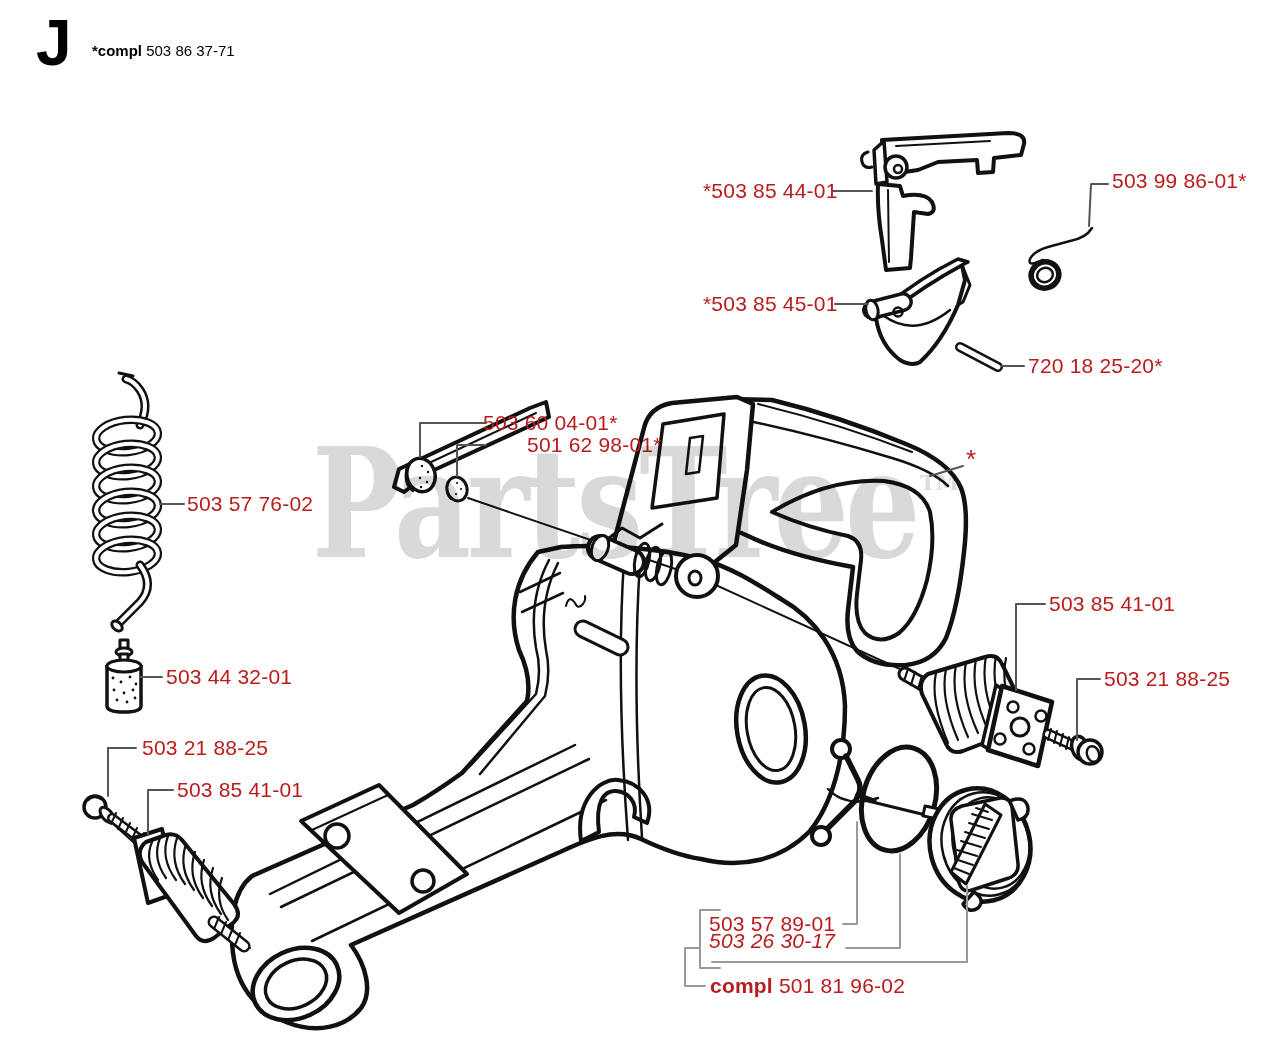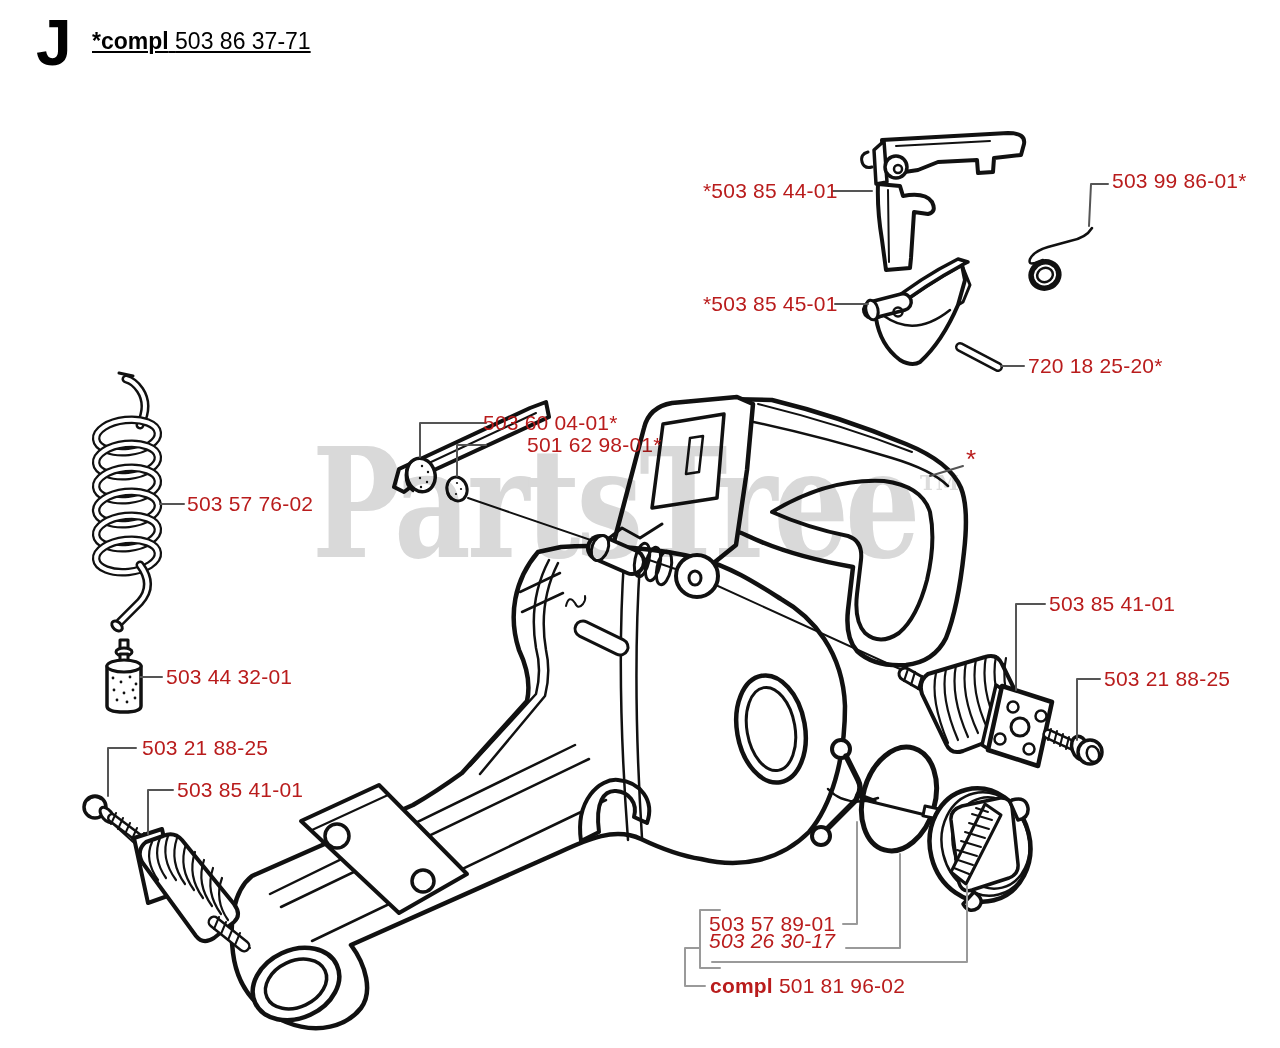--- a/index.html
+++ b/index.html
@@ -3,21 +3,21 @@
 <meta charset="utf-8">
 <style>
   html,body{margin:0;padding:0;background:#fff;}
   #page{position:relative;width:1280px;height:1048px;background:#ffffff;overflow:hidden;
         font-family:"Liberation Sans","DejaVu Sans",sans-serif;color:#000;}
   #art{position:absolute;left:0;top:0;}
   .lbl{position:absolute;font-size:21px;line-height:22px;color:#b91c1c;white-space:nowrap;letter-spacing:0.2px;}
   .lbl.big{font-size:26px;}
   .b{font-weight:bold;}
   #section-letter{position:absolute;left:36px;top:6px;font-size:64px;font-weight:bold;letter-spacing:1px;}
-  #assembly-line{position:absolute;left:92px;top:28px;font-size:23px;text-decoration:underline;}
+  #assembly-line{position:absolute;left:92px;top:42px;font-size:15px;}
   #watermark{position:absolute;left:312px;top:428px;font-family:"DejaVu Serif","Liberation Serif",serif;
              font-weight:bold;font-size:152px;line-height:152px;color:#d9d9d9;letter-spacing:-5px;
              transform:scaleX(0.78);transform-origin:left top;mix-blend-mode:multiply;pointer-events:none;}
   #watermark-tm{position:absolute;left:920px;top:470px;font-family:"DejaVu Serif","Liberation Serif",serif;
              font-weight:bold;font-size:21px;color:#dcdcdc;mix-blend-mode:multiply;pointer-events:none;}
 </style>
 </head>
 <body>
 
 <div id="page">

